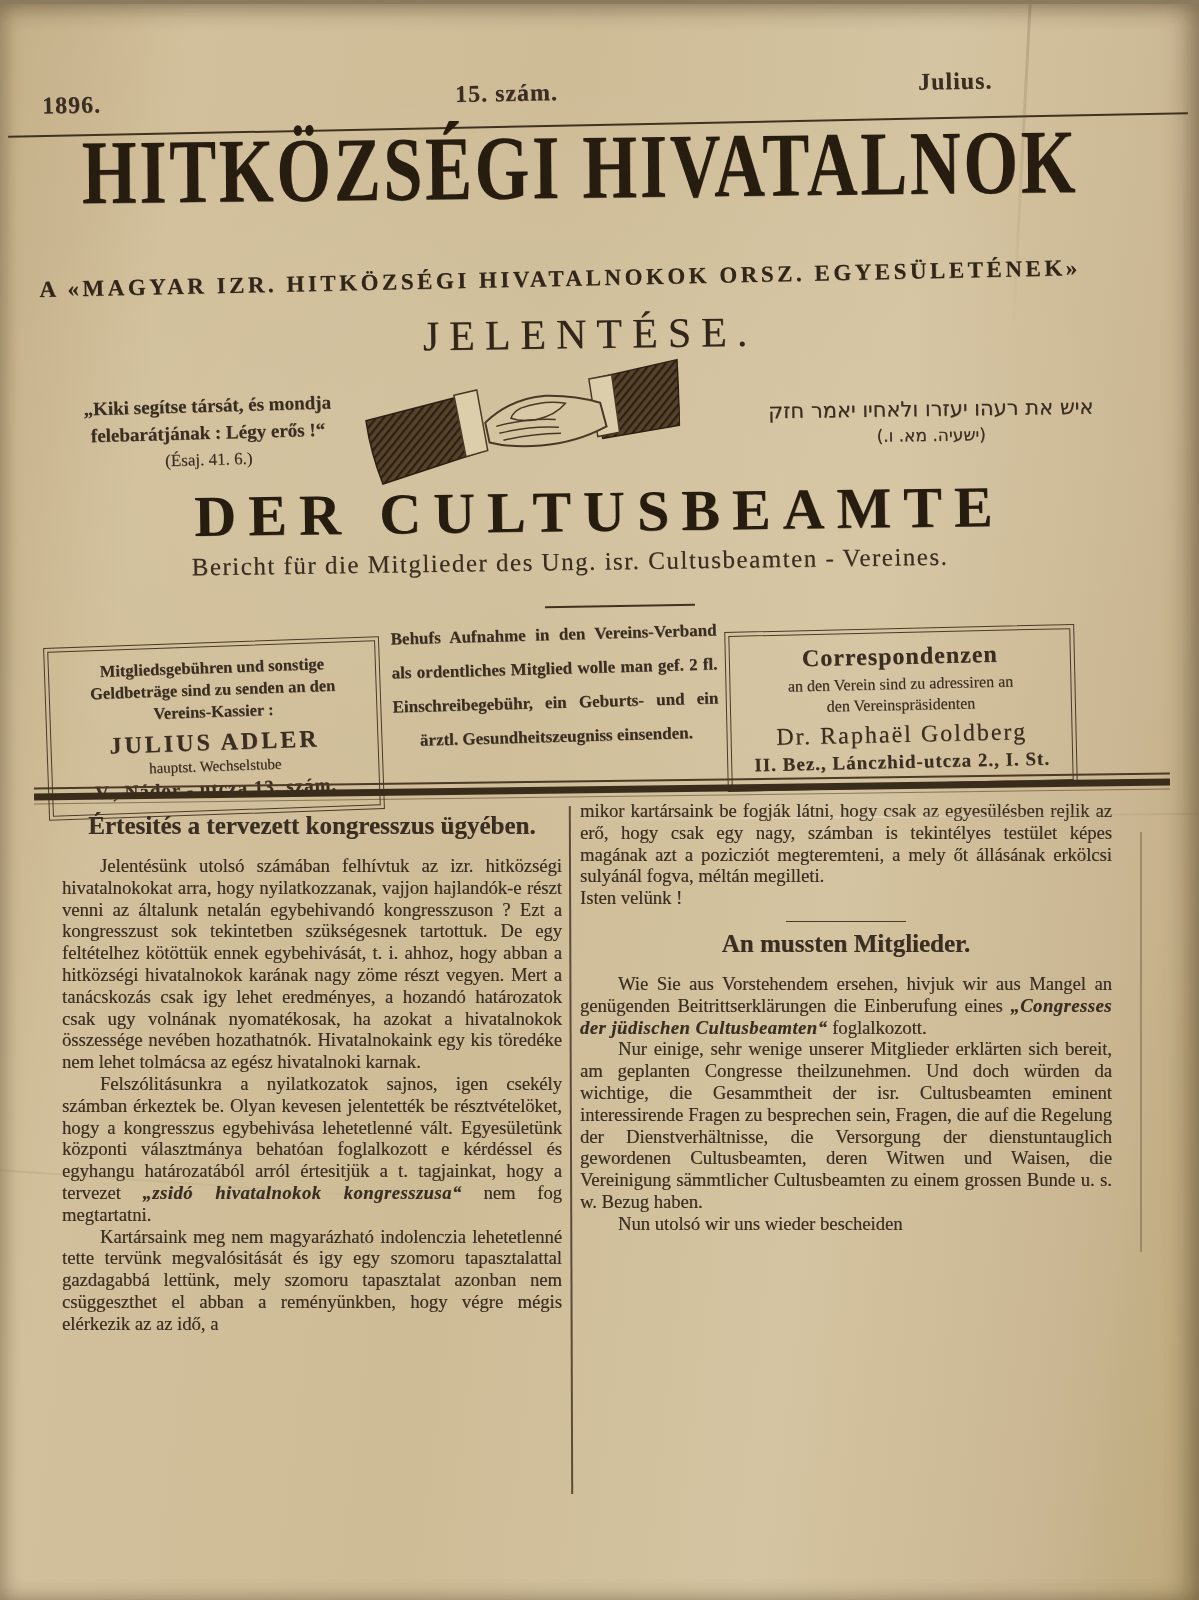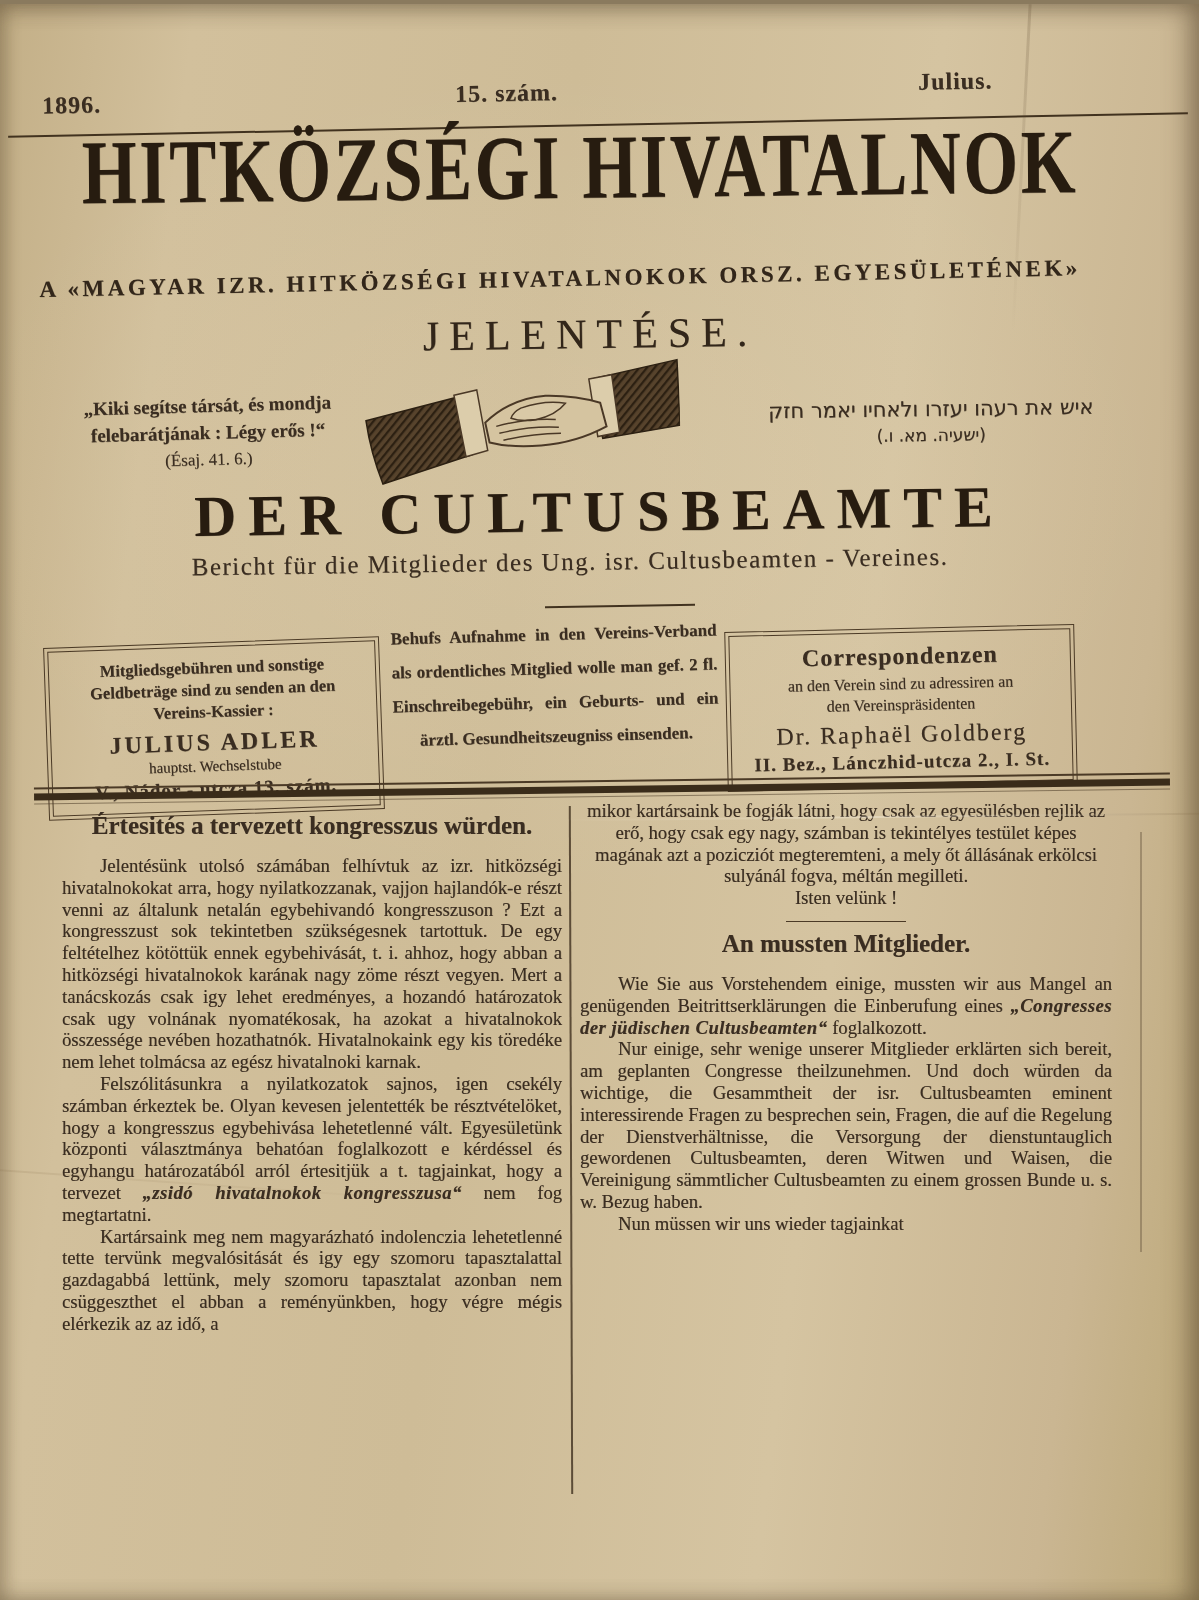--- a/index.html
+++ b/index.html
@@ -89,21 +89,21 @@
   .thick-rule .t2{ height:7px; background:#3a2c1a; margin-top:4px; }
   .thick-rule .t3{ height:1px; background:rgba(75,58,38,.55); margin-top:3px; }
 
   
   .col-divider{ position:absolute; left:570px; top:802px; width:2px; height:688px; background:rgba(62,48,30,.8); transform:rotate(-.2deg); }
   .edge-line{ position:absolute; left:1140px; top:828px; width:2px; height:420px; background:rgba(62,48,30,.30); }
   .col{ position:absolute; top:800px; font-size:18.6px; line-height:21.8px; text-align:justify; }
   .col.left{ left:62px; width:500px; }
   .col.right{ left:580px; top:796px; width:532px; }
   .col p{ margin:0; text-indent:38px; }
-  .col p.noindent{ text-indent:0;text-align:center; }
+  .col p.noindent{ text-indent:0; }
   .col-heading{ text-align:center; font-weight:bold; font-size:25px; line-height:31px; margin:6px 0 14px 0; text-indent:0; }
   .closing-line{ text-indent:52px; text-align:left; margin-top:2px; }
   .short-divider{ width:120px; height:1px; background:#4b3a26; margin:12px auto 4px auto; }
   em.q{ font-style:italic; font-weight:bold; letter-spacing:.5px; }
 </style>
 </head>
 <body>
 
 <div class="page">
 
@@ -172,32 +172,32 @@
   <div class="thick-rule">
     <div class="t1"></div>
       <div class="t2"></div>
       <div class="t3"></div>
   </div>
 
   <div class="col-divider"></div>
   <div class="edge-line"></div>
 
   <div class="col left ink">
-    <div class="col-heading">Értesités a tervezett kongresszus würden.</div>
+    <div class="col-heading">Értesités a tervezett kongresszus ügyében.</div>
     <p>Jelentésünk utolsó számában felhívtuk az izr. hitközségi hivatalnokokat arra, hogy nyilatkozzanak, vajjon hajlandók-e részt venni az általunk netalán egybehivandó kongresszuson ? Ezt a kongresszust sok tekintetben szükségesnek tartottuk. De egy feltételhez kötöttük ennek egybehivását, t. i. ahhoz, hogy abban a hitközségi hivatalnokok karának nagy zöme részt vegyen. Mert a tanácskozás csak igy lehet eredményes, a hozandó határozatok csak ugy volnának nyomatékosak, ha azokat a hivatalnokok összessége nevében hozathatnók. Hivatalnokaink egy kis töredéke nem lehet tolmácsa az egész hivatalnoki karnak.</p>
     <p><span>Felszólitásunkra a nyilatkozatok sajnos, igen csekély számban érkeztek be. Olyan kevesen jelentették be résztvételöket, hogy a kongresszus egybehivása lehetetlenné vált. Egyesületünk központi választmánya behatóan foglalkozott e kérdéssel és egyhangu határozatából arról értesitjük a t. tagjainkat, hogy a tervezet </span><em class="q">„zsidó hivatalnokok kongresszusa“</em><span> nem fog megtartatni.</span></p>
     <p>Kartársaink meg nem magyarázható indolenczia lehetetlenné tette tervünk megvalósitását és igy egy szomoru tapasztalattal gazdagabbá lettünk, mely szomoru tapasztalat azonban nem csüggeszthet el abban a reményünkben, hogy végre mégis elérkezik az az idő, a</p>
   </div>
 
   <div class="col right ink">
     <p class="noindent">mikor kartársaink be fogják látni, hogy csak az egyesülésben rejlik az erő, hogy csak egy nagy, számban is tekintélyes testület képes magának azt a pozicziót megteremteni, a mely őt állásának erkölcsi sulyánál fogva, méltán megilleti.</p>
     <p class="noindent closing-line">Isten velünk !</p>
     <div class="short-divider"></div>
     <div class="col-heading">An mussten Mitglieder.</div>
-    <p><span>Wie Sie aus Vorstehendem einige, mussten wir aus Mangel an genügenden Beitrittserklärungen die Einberufung eines </span><em class="q">„Congresses der jüdischen Cultusbeamten“</em><span> foglalkozott.</span></p>
+    <p><span>Wie Sie aus Vorstehendem ersehen, hivjuk wir aus Mangel an genügenden Beitrittserklärungen die Einberufung eines </span><em class="q">„Congresses der jüdischen Cultusbeamten“</em><span> foglalkozott.</span></p>
     <p>Nur einige, sehr wenige unserer Mitglieder erklärten sich bereit, am geplanten Congresse theilzunehmen. Und doch würden da wichtige, die Gesammtheit der isr. Cultusbeamten eminent interessirende Fragen zu besprechen sein, Fragen, die auf die Regelung der Dienstverhältnisse, die Versorgung der dienstuntauglich gewordenen Cultusbeamten, deren Witwen und Waisen, die Vereinigung sämmtlicher Cultusbeamten zu einem grossen Bunde u. s. w. Bezug haben.</p>
-    <p>Nun müssen wir uns wieder tagjainkat</p>
+    <p>Nun utolsó wir uns wieder bescheiden</p>
   </div>
 
   <div class="crease c1"></div>
   <div class="crease c2"></div>
   <div class="crease c3"></div>
 </div>
 
 </body></html>

